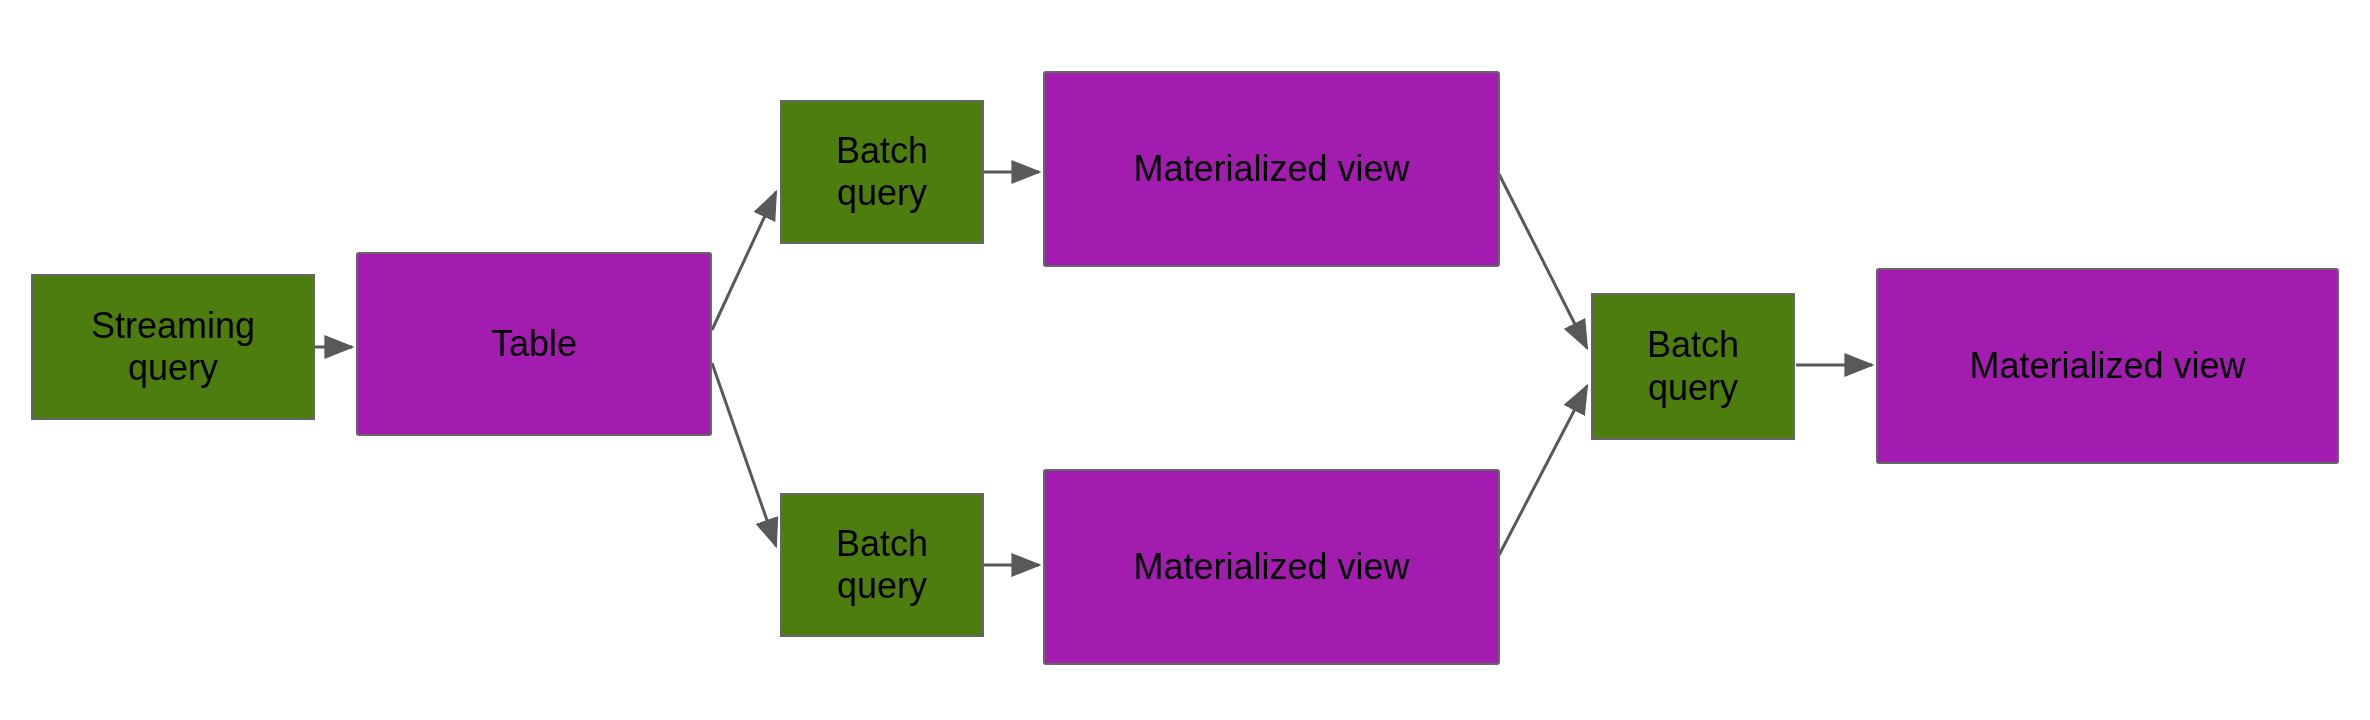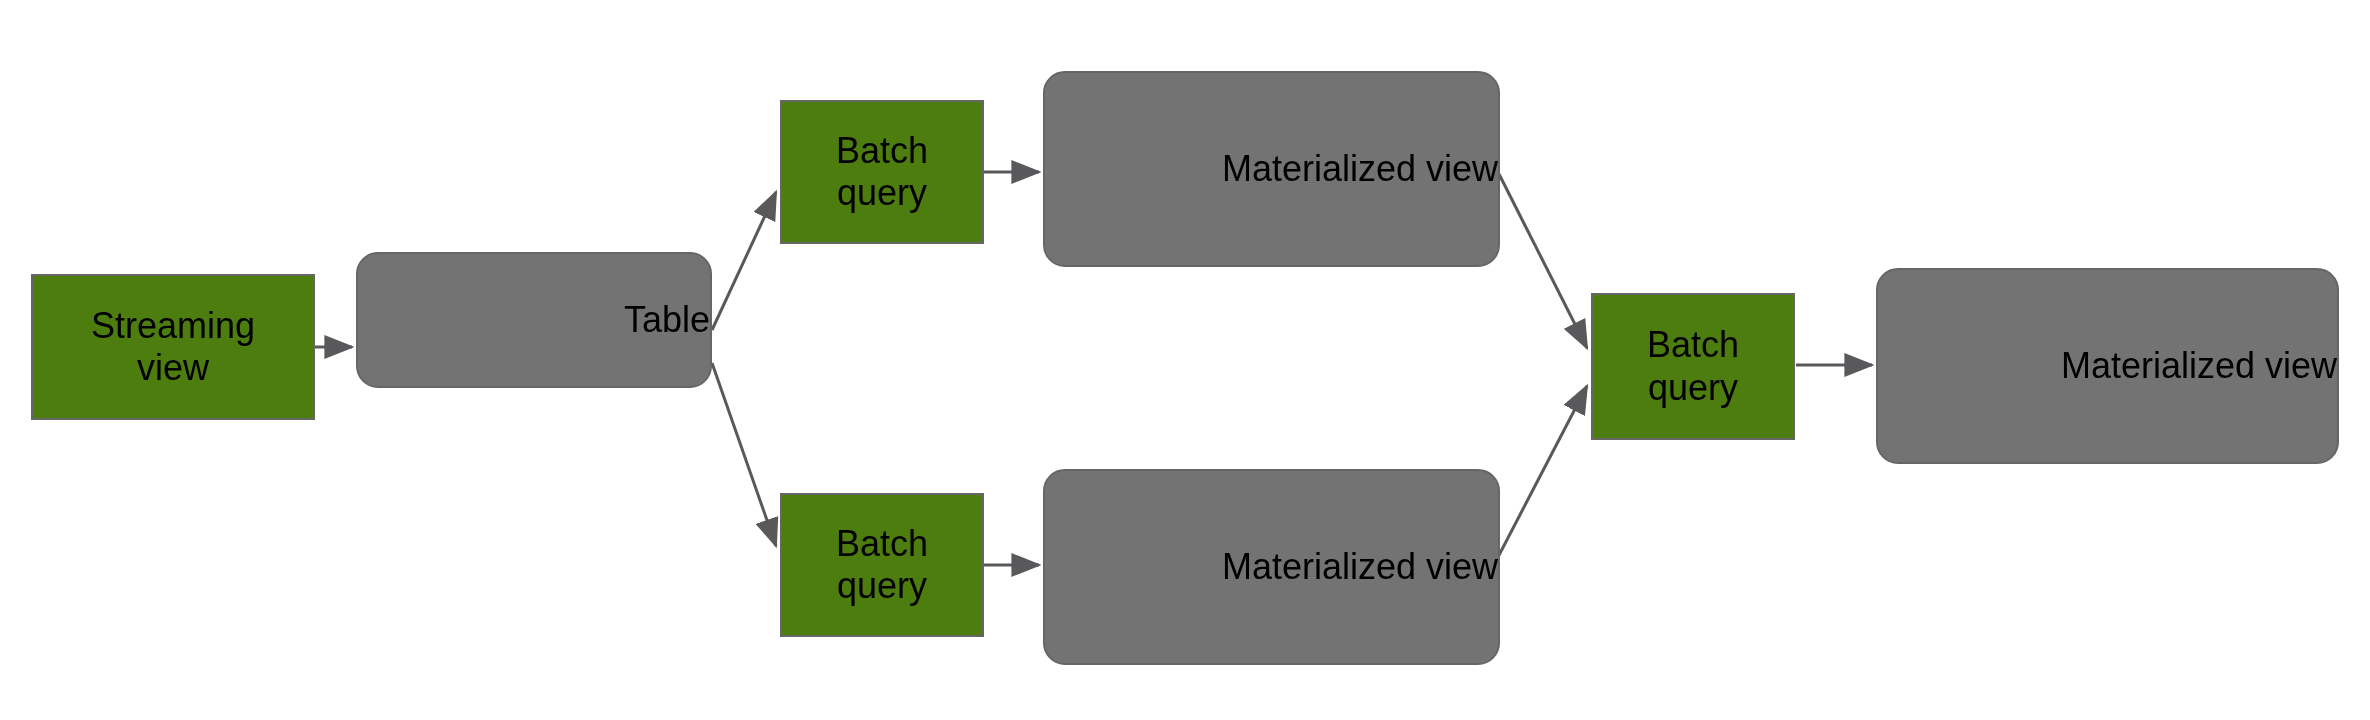--- a/index.html
+++ b/index.html
@@ -35,23 +35,22 @@
     line-height: 1.18;
     border: 2px solid #666666;
     white-space: pre-line;
     z-index: 2;
   }
   .node.process {
     background: #4d7c0f;
     border-radius: 0;
   }
   .node.store {
-    background: #737373;
-    border-radius: 22px;
-    justify-content: flex-end;
+    background: #a21caf;
+    border-radius: 3px;
   }
   .node-label {
     display: block;
     pointer-events: none;
   }
 </style>
 </head>
 <body>
 
 <div id="canvas">
@@ -69,24 +68,24 @@
         <line x1="984" y1="172" x2="1039" y2="172" marker-end="url(#arrowhead)" stroke="#59595b"></line>
         <line x1="984" y1="565" x2="1039" y2="565" marker-end="url(#arrowhead)" stroke="#59595b"></line>
         <line x1="1499" y1="174" x2="1587" y2="348" marker-end="url(#arrowhead)" stroke="#59595b"></line>
         <line x1="1497" y1="559" x2="1587" y2="386" marker-end="url(#arrowhead)" stroke="#59595b"></line>
         <line x1="1796" y1="365" x2="1872" y2="365" marker-end="url(#arrowhead)" stroke="#59595b"></line>
       </g>
   </svg>
 
   <div class="node process" style="left: 31px; top: 274px; width: 284px; height: 146px; border-radius: 0px;">
     <span class="node-label">Streaming
-view</span>
+query</span>
   </div>
 
-  <div class="node store" style="left: 356px; top: 252px; width: 356px; height: 136px;">
+  <div class="node store" style="left: 356px; top: 252px; width: 356px; height: 184px;">
     <span class="node-label">Table</span>
   </div>
 
   <div class="node process" style="left: 780px; top: 100px; width: 204px; height: 144px; border-radius: 0px;">
     <span class="node-label">Batch
 query</span>
   </div>
 
   <div class="node store" style="left: 1043px; top: 71px; width: 457px; height: 196px;">
     <span class="node-label">Materialized view</span>

